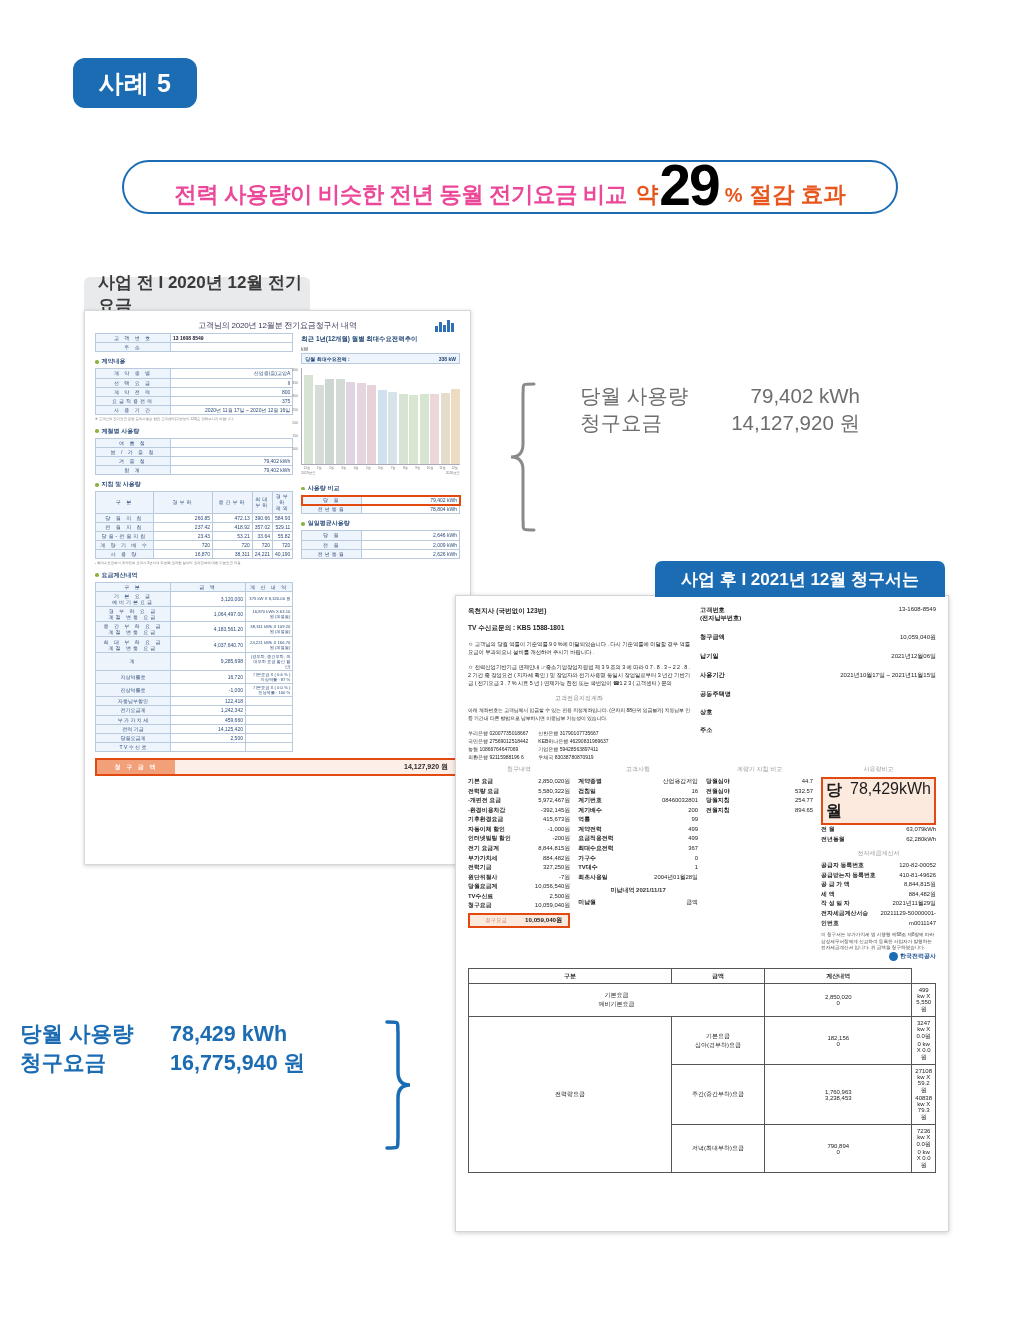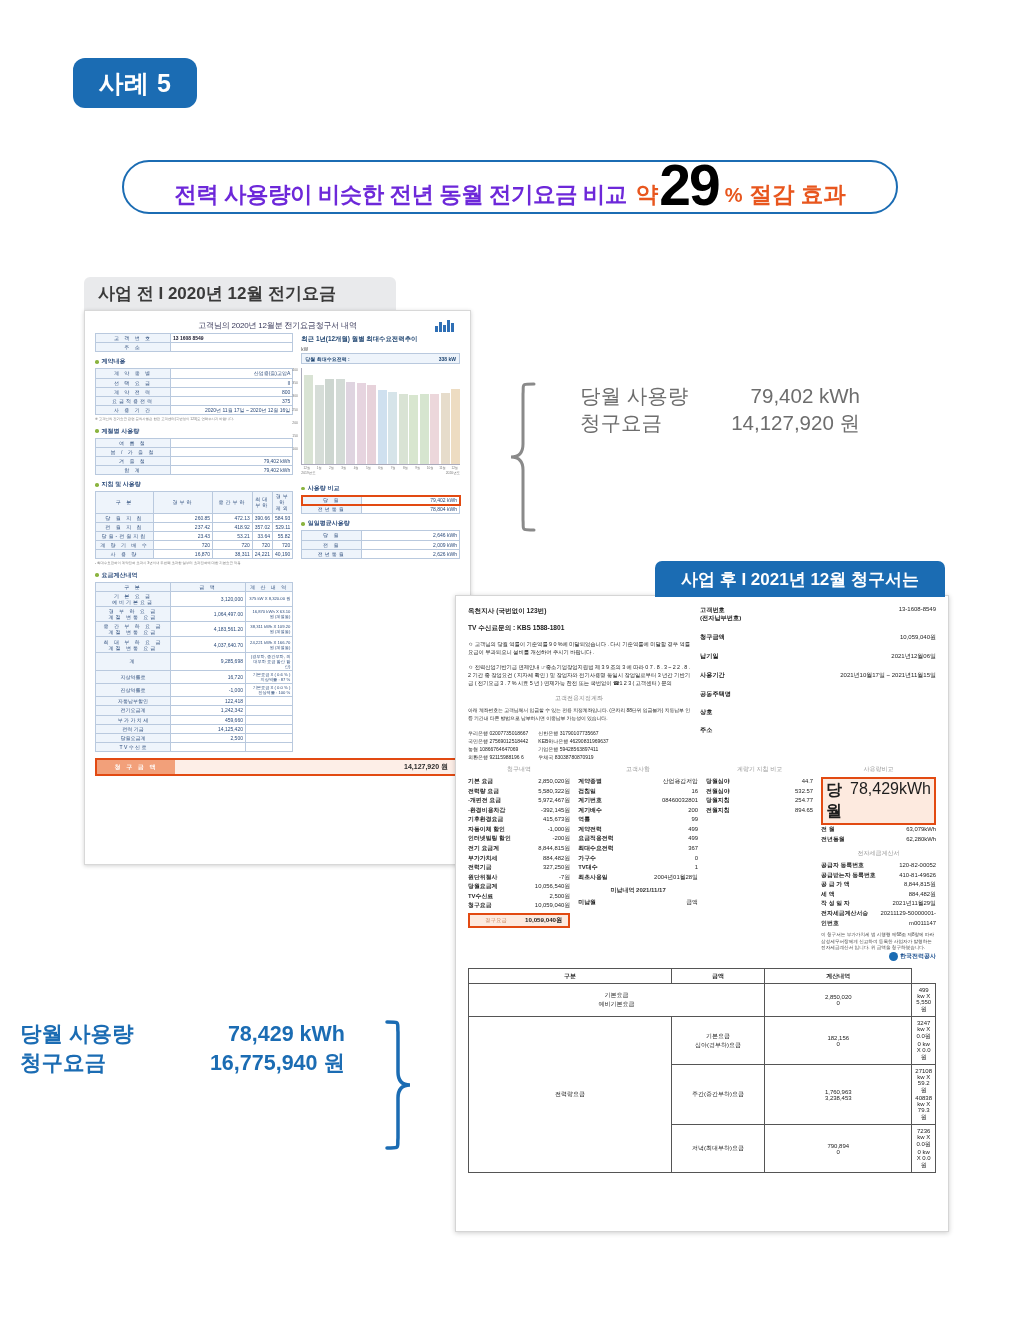--- a/index.html
+++ b/index.html
@@ -20,32 +20,32 @@
   #headline{
     position:absolute;left:122px;top:160px;width:776px;height:54px;
     border:2.5px solid #1b6cb3;border-radius:30px;
     display:flex;align-items:center;justify-content:center;
     box-sizing:border-box;background:#fff;
   }
   #headline .hl-text{
     font-size:22.5px;font-weight:bold;color:#e8561e;white-space:nowrap;
     display:flex;align-items:baseline;
   }
-  #headline .hl-main{color:#6d28d9;letter-spacing:-0.5px;}
+  #headline .hl-main{color:#ec4899;letter-spacing:-0.5px;}
   #headline .hl-approx{margin-left:9px;}
   #headline .hl-big{
     font-size:57px;font-weight:bold;color:#000000;line-height:0.62;
     position:relative;top:3px;letter-spacing:-2px;margin:0 1px;
   }
   #headline .hl-pct{font-size:20px;margin-left:5px;}
   #headline .hl-tail{margin-left:7px;}
 
   
   #tab-before{
-    position:absolute;left:84px;top:277px;width:312px;height:33px;
+    position:absolute;left:84px;top:277px;width:226px;height:33px;
     background:#e9eaec;border-radius:6px 6px 0 0;
     display:flex;align-items:center;padding-left:14px;box-sizing:border-box;
     font-size:17px;font-weight:bold;color:#3a3a3a;
   }
   #tab-after{
     position:absolute;left:655px;top:561px;width:290px;height:36px;
     background:#1b6cb3;border-radius:7px 7px 0 0;
     display:flex;align-items:center;justify-content:center;
     font-size:17px;font-weight:bold;color:#fff;z-index:8;
   }
@@ -56,21 +56,21 @@
   #callout-before .brace{width:30px;height:150px;position:relative;}
   #callout-before .ctext{margin-left:18px;color:#6d6d6d;font-size:20.5px;line-height:1.34;}
   #callout-before .crow{display:flex;white-space:nowrap;}
   #callout-before .clabel{width:120px;}
   #callout-before .cval{width:160px;text-align:right;}
 
   #callout-after{left:20px;top:1020px;color:#1b6cb3;}
   #callout-after .ctext{font-weight:bold;font-size:21.5px;line-height:1.36;}
   #callout-after .crow{display:flex;white-space:nowrap;}
   #callout-after .clabel{width:150px;}
-  #callout-after .cval{width:175px;text-align:right;}
+  #callout-after .cval{width:175px;}
   #callout-after .brace{width:30px;height:130px;position:relative;margin-left:14px;}
 
   
   #bill-before{
     position:absolute;left:84px;top:310px;width:385px;height:553px;
     background:#fff;border:1px solid #d8d8d8;
     box-shadow:0 1px 4px rgba(0,0,0,.18);
     overflow:hidden;font-size:5.2px;color:#2a2a55;
   }
   #bill-before .b1-title{

